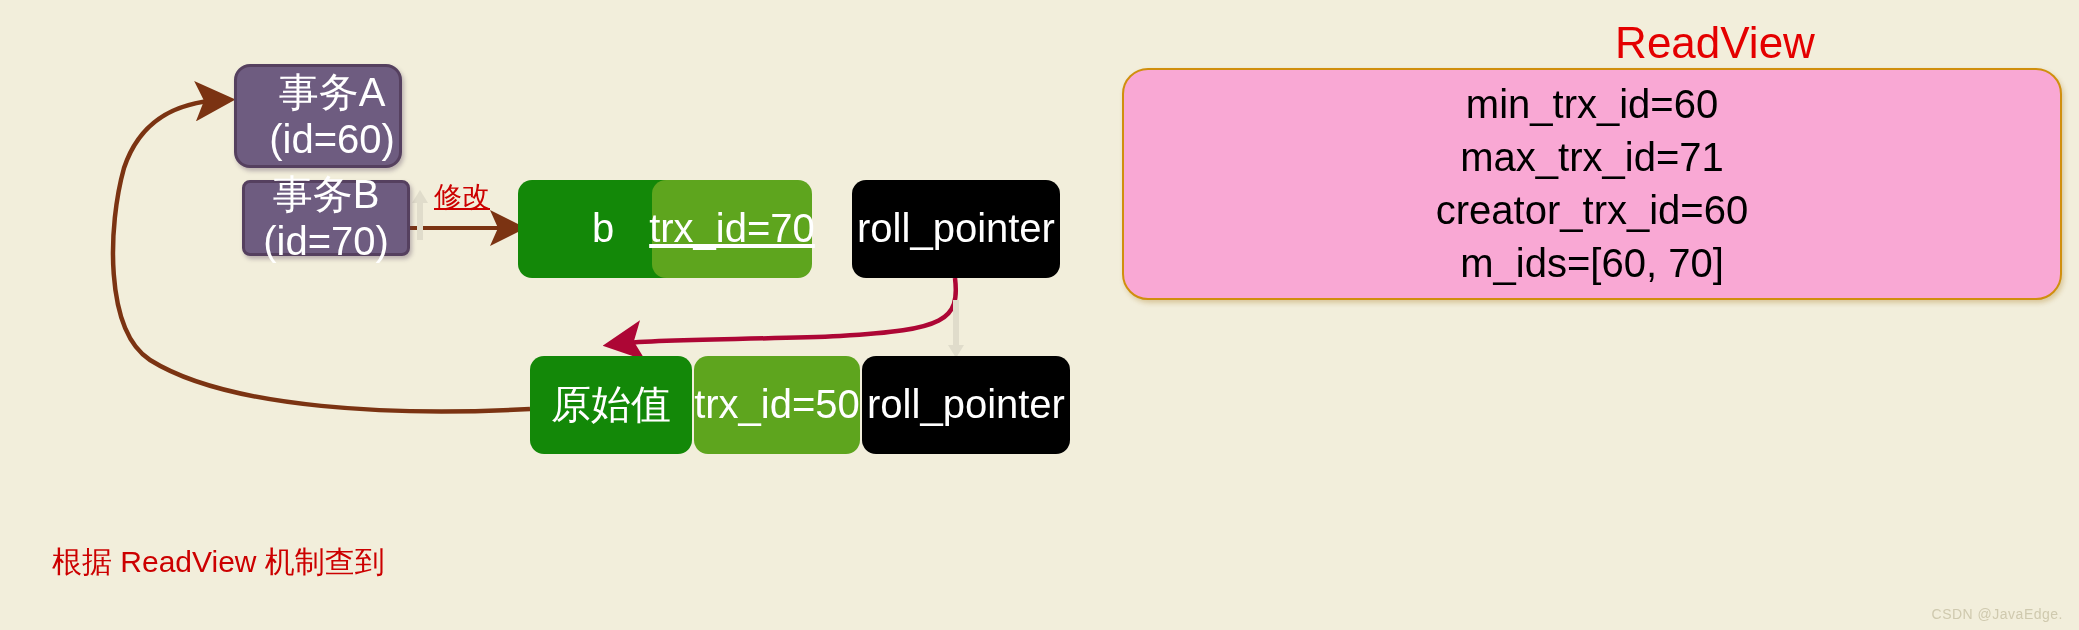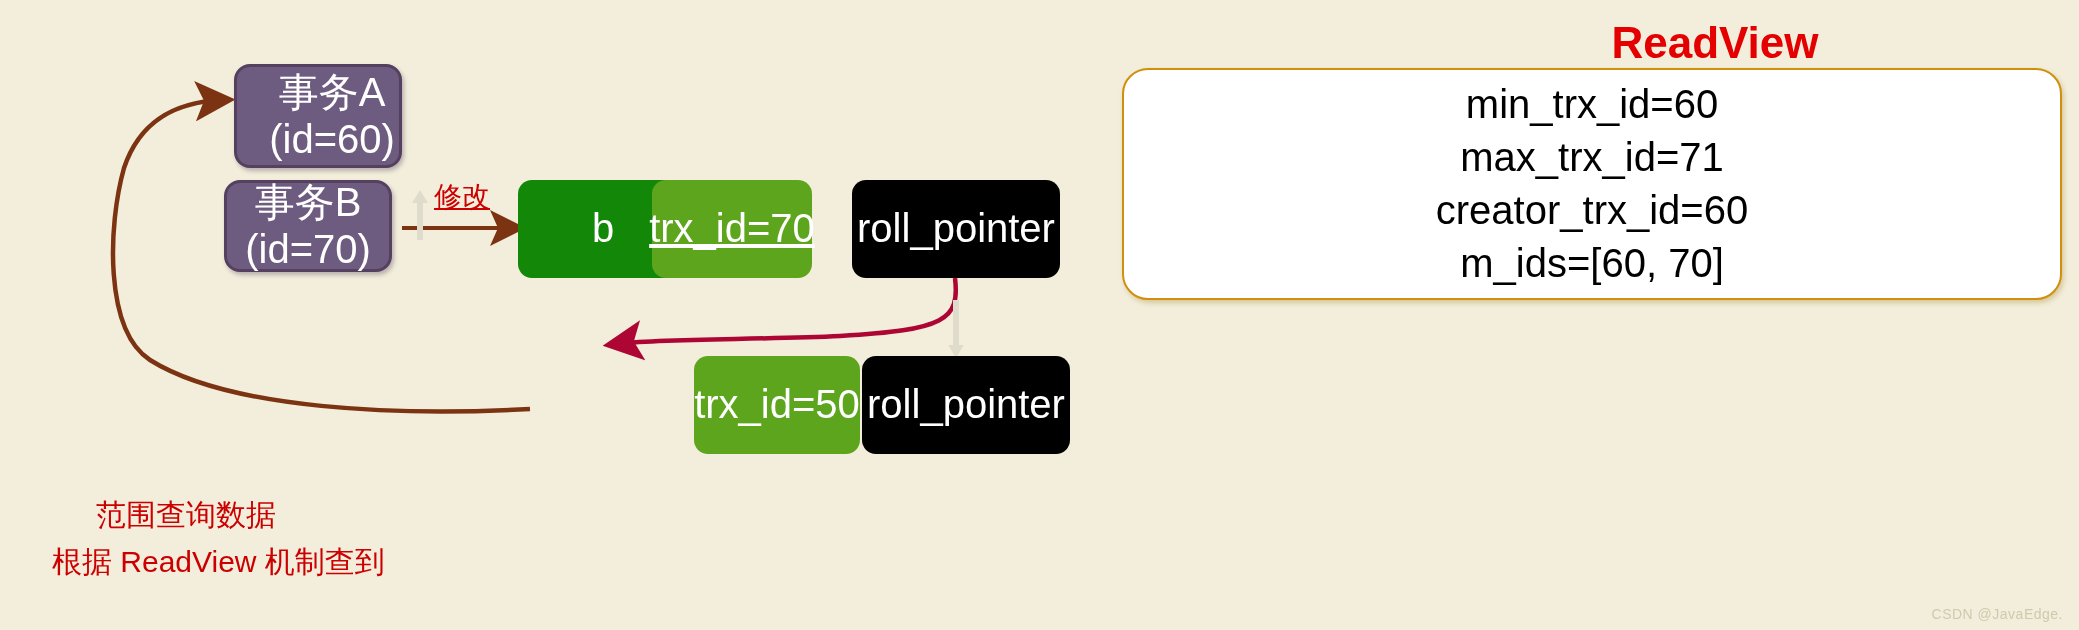--- a/index.html
+++ b/index.html
@@ -47,39 +47,39 @@
   .cell-crimson{
     background:#000000;
     border-radius:14px;
     font-size:40px;
   }
 
   
   .rvbox{
     position:absolute;
     box-sizing:border-box;
-    background:#ffffff;
+    background:#f9a8d4;
     border:2px solid #d08f0d;
     border-radius:26px;
     color:#000;
     font-size:40px;
     line-height:1.32;
     text-align:center;
     display:flex;
     align-items:center;
     justify-content:center;
     box-shadow:2px 3px 5px rgba(160,110,10,.3);
   }
   .rvbox .lines{white-space:pre-line;}
 
   .rv-title{
     position:absolute;
     color:#e40000;
     font-size:44px;
-    font-weight:700;
+    font-weight:400;
     left:1715px;top:18px;
     transform:translateX(-50%);
     white-space:nowrap;
   }
 
   
   .ann{
     position:absolute;
     color:#cc0000;
     white-space:nowrap;
@@ -122,38 +122,38 @@
 
     <line x1="420" y1="240" x2="420" y2="196" stroke="#e0dccb" stroke-width="6"></line>
     <path d="M412,203 L420,190 L428,203 Z" fill="#e0dccb"></path>
     <line x1="956" y1="300" x2="956" y2="352" stroke="#e0dccb" stroke-width="6"></line>
     <path d="M948,345 L956,358 L964,345 Z" fill="#e0dccb"></path>
   </svg>
 
   <div class="rbox txbox" style="left:234px;top:64px;width:168px;height:104px;padding-left:28px;">事务A
 (id=60)</div>
 
-  <div class="rbox txbox" style="left:224px;top:180px;width:168px;height:92px;">事务B
+  <div class="rbox txbox" style="left:242px;top:180px;width:168px;height:76px;border-radius:8px;">事务B
 (id=70)</div>
 
   <div class="rbox cell-green" style="left:518px;top:180px;width:170px;height:98px;">b</div>
   <div class="rbox cell-lgreen" style="left:652px;top:180px;width:160px;height:98px;text-decoration:underline;">trx_id=70</div>
   <div class="rbox cell-crimson" style="left:852px;top:180px;width:208px;height:98px;">roll_pointer</div>
 
+  <div class="rbox cell-green" style="left:530px;top:356px;width:162px;height:98px;">原始值</div>
   <div class="rbox cell-lgreen" style="left:694px;top:356px;width:166px;height:98px;">trx_id=50</div>
   <div class="rbox cell-crimson" style="left:862px;top:356px;width:208px;height:98px;">roll_pointer</div>
 
   <div class="rv-title">ReadView</div>
 
   <div class="rvbox" style="left:1122px;top:68px;width:940px;height:232px;">
     <div class="lines">min_trx_id=60
 max_trx_id=71
 creator_trx_id=60
 m_ids=[60, 70]</div>
   </div>
 
   <div class="ann" id="label-modify">修改</div>
-  <div class="ann" id="label-range">范围查询数据</div>
   <div class="ann" id="label-readview-note">根据 ReadView 机制查到</div>
 
   <div class="watermark">CSDN @JavaEdge.</div>
 
 </div>
 
 </body></html>

